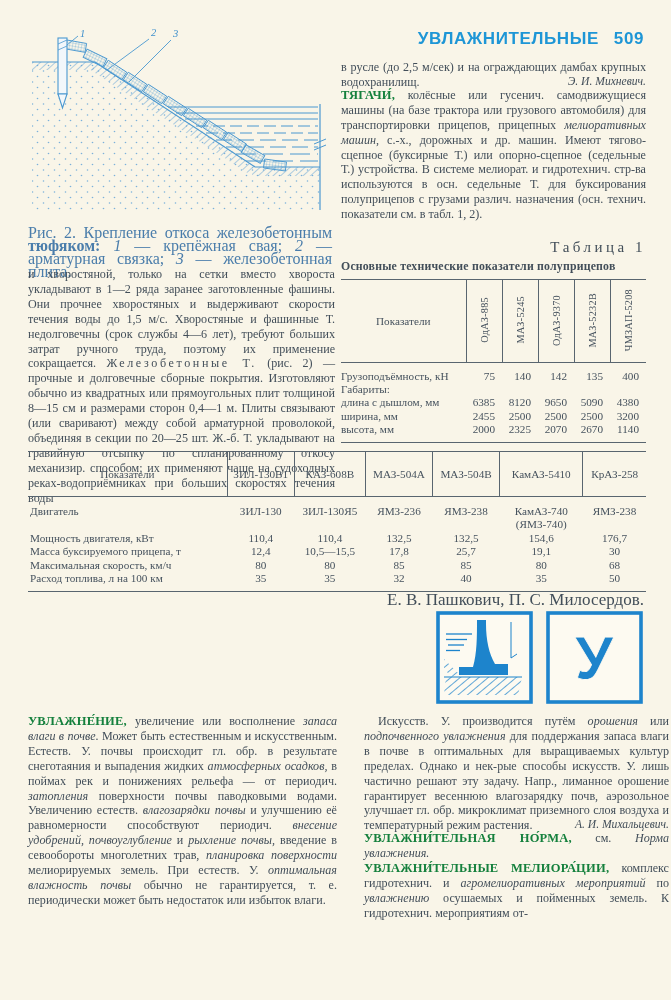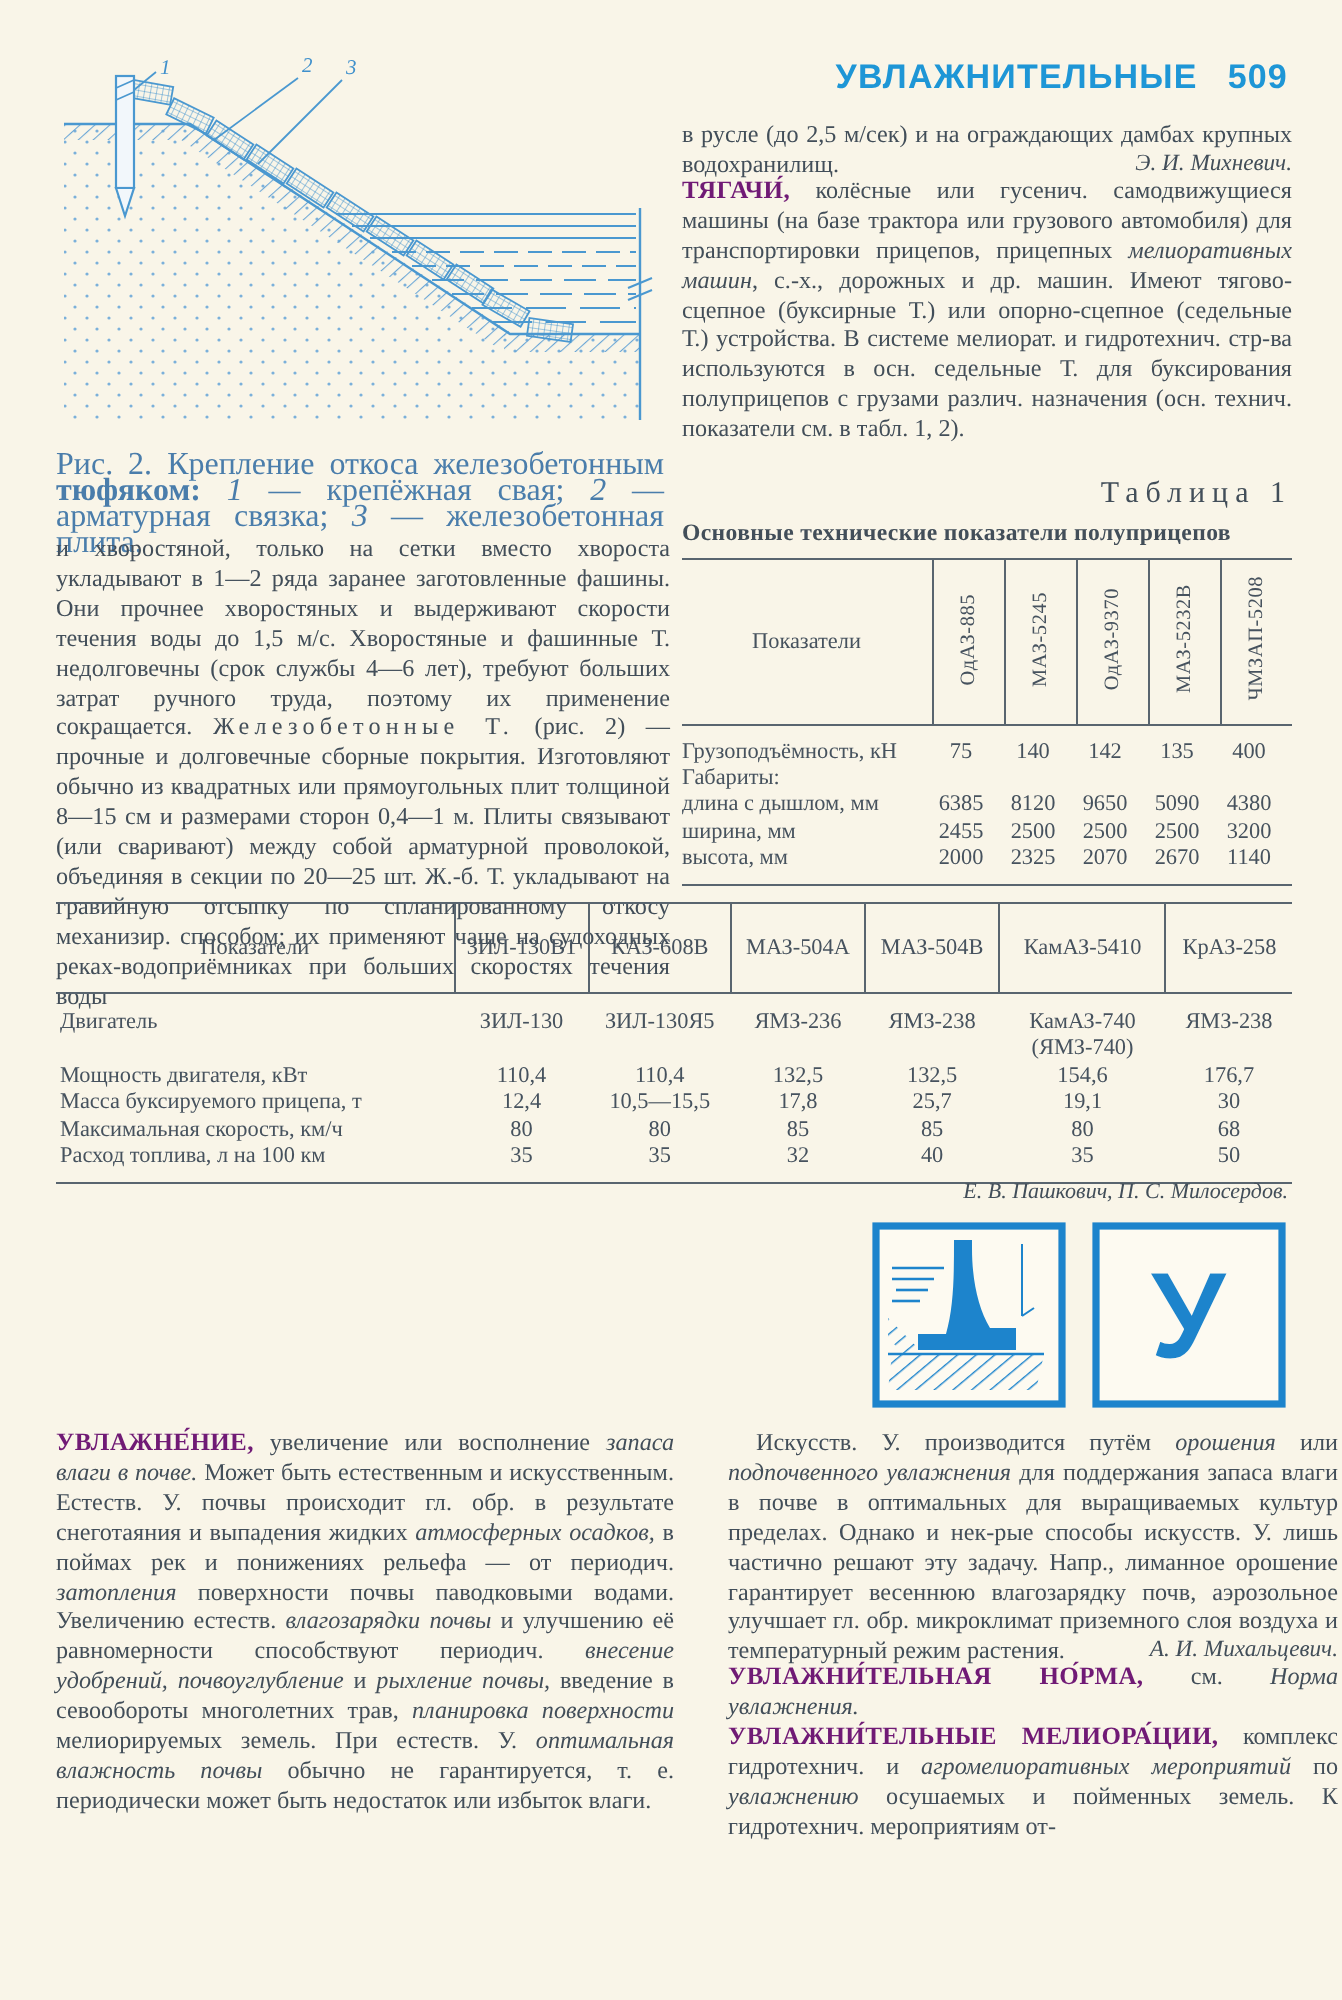--- a/index.html
+++ b/index.html
@@ -10,47 +10,47 @@
   .hdr .num { margin-left:15px; }
   .fig { position:absolute; left:30px; top:24px; }
   .figcap { position:absolute; left:28px; top:226px; width:304px; font-size:16px;
             line-height:13px; color:#4a7dab; text-align:justify; }
   .p { text-align:justify; font-size:12.1px; line-height:14.9px; margin:0; }
   .lefttop  { position:absolute; left:28px;  top:267px; width:307px; }
   .righttop { position:absolute; left:341px; top:60px;  width:305px; }
   .b  { font-weight:bold; }
   .i  { font-style:italic; }
   .sp { letter-spacing:2.6px; }
-  .hw { font-weight:bold; font-size:12.5px; color:#701a75; letter-spacing:.2px; }
+  .hw { font-weight:bold; font-size:12.5px; color:#15803d; letter-spacing:.2px; }
   .sigline { text-align:right; margin-top:-14.9px; font-style:italic; font-size:11.6px; }
   .tablabel { text-align:right; letter-spacing:3.5px; font-size:15px; margin-top:17px; }
   .tabtitle { font-weight:bold; font-size:11.8px; margin-top:3px; letter-spacing:.2px; }
   table { border-collapse:collapse; width:100%; font-size:11.2px; color:#46525e; table-layout:fixed; }
   .t1 { margin-top:5px; border-bottom:1.2px solid #59656f; }
   .t1 th { border-top:1.1px solid #59656f; border-bottom:1.2px solid #59656f;
            height:82px; font-weight:normal; text-align:center; vertical-align:middle; padding:0; }
   .t1 th + th { border-left:1px solid #59656f; }
   .t1 .vt { writing-mode:vertical-rl; transform:rotate(180deg); display:inline-block;
             white-space:nowrap; font-size:10.2px; letter-spacing:.3px; }
-  .t1 td { padding:0 7px 0 0; text-align:center; line-height:13.2px; }
+  .t1 td { padding:0 7px 0 0; text-align:right; line-height:13.2px; }
   .t1 td.lbl { text-align:left; padding:0; }
   .t1 tbody tr:first-child td { padding-top:7px; }
   .t1 tbody tr:last-child td { padding-bottom:6px; }
   .t2wrap { position:absolute; left:28px; top:447px; width:618px; }
   .t2head { display:flex; justify-content:space-between; align-items:baseline; }
   .t2 { margin-top:4px; border-bottom:1.2px solid #59656f; }
   .t2 th { border-top:1.1px solid #59656f; border-bottom:1.2px solid #59656f; height:44px;
            font-weight:normal; text-align:center; vertical-align:middle; padding:0 2px; font-size:11.2px; }
   .t2 th + th { border-left:1px solid #59656f; }
   .t2 td { text-align:center; line-height:13.4px; padding:0 2px; vertical-align:top; }
   .t2 td.lbl { text-align:left; padding-left:2px; }
   .t2 tbody tr:first-child td { padding-top:8px; }
   .t2 tbody tr:last-child td { padding-bottom:6px; }
   .sig2 { position:absolute; left:28px; top:590px; width:616px; text-align:right;
-          font-style:italic; font-size:11px; }
+          font-size:17px; }
   .icons { position:absolute; left:436px; top:611px; display:flex; gap:13px; }
   .bl { position:absolute; left:28px;  top:714px; width:309px; }
   .br { position:absolute; left:341px; top:714px; width:305px;margin-left:23px; }
   .indent { text-indent:14px; }
 </style>
 </head>
 <body>
 
 <div class="page">
 

